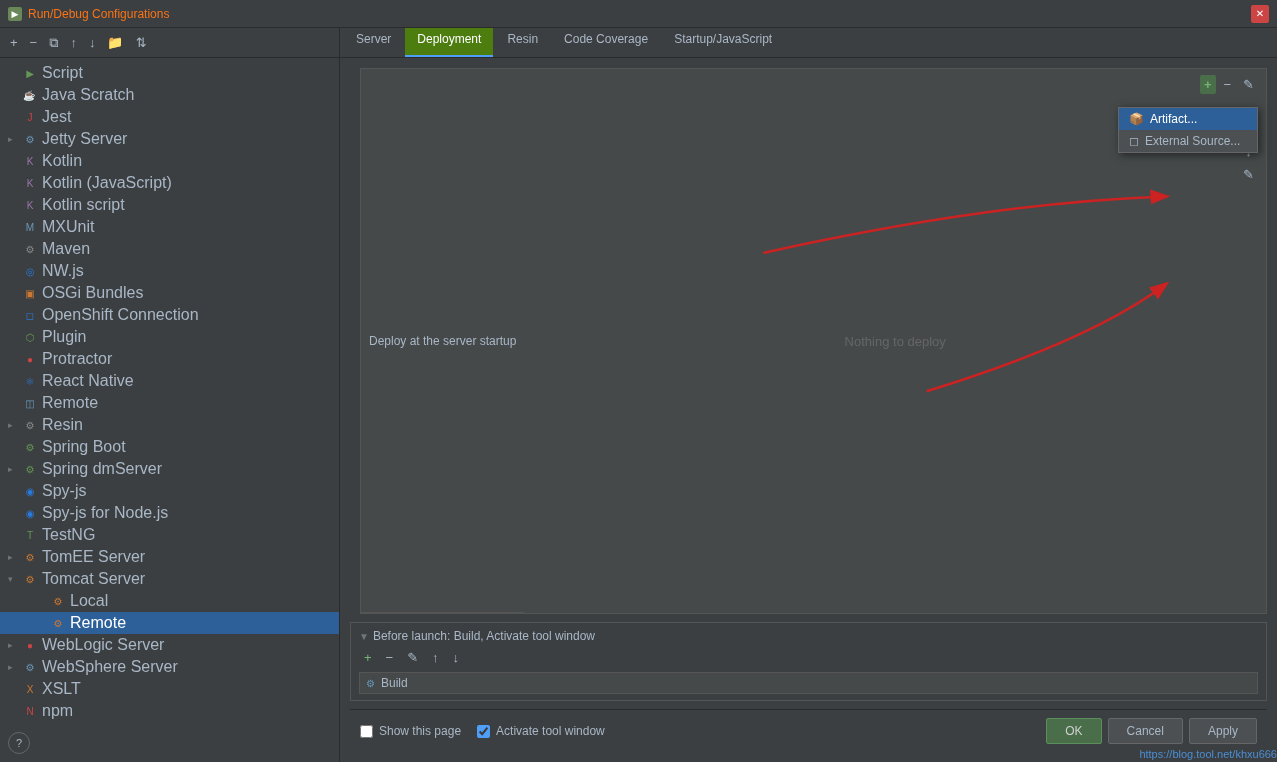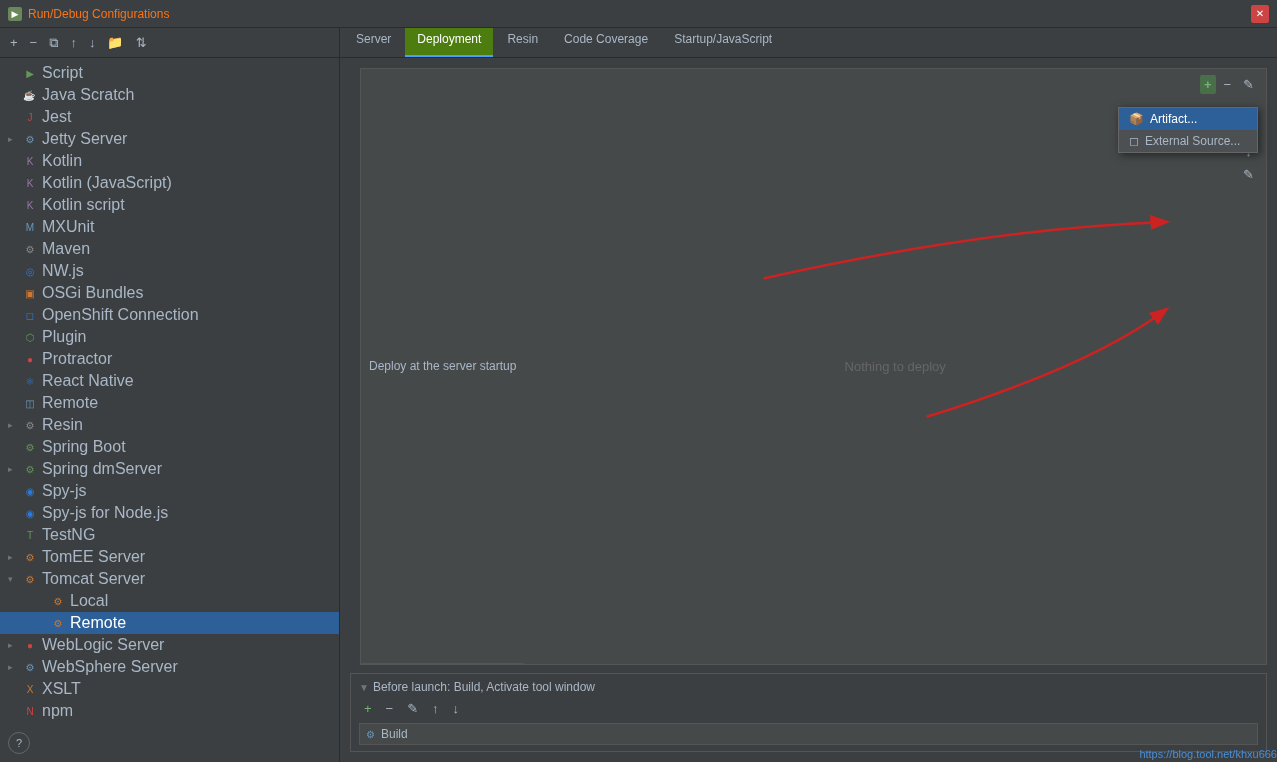--- a/index.html
+++ b/index.html
@@ -586,20 +586,35 @@
             <button class="tool-btn" style="padding:1px 5px; font-size:13px;">✎</button>
             <button class="tool-btn" style="padding:1px 5px; font-size:13px;">↑</button>
             <button class="tool-btn" style="padding:1px 5px; font-size:13px;">↓</button>
           </div>
           <div class="build-item">
             <span style="color:#6897bb; font-size:10px;">⚙</span>
             <span>Build</span>
           </div>
         </div>
 
+        <div class="bottom-bar">
+          <div class="checkbox-row">
+            <input type="checkbox" id="show-page" style="">
+            <label for="show-page">Show this page</label>
+          </div>
+          <div class="checkbox-row">
+            <input type="checkbox" id="activate-tool" checked="" style="">
+            <label for="activate-tool">Activate tool window</label>
+          </div>
+          <div class="footer-buttons">
+            <button class="footer-btn primary">OK</button>
+            <button class="footer-btn">Cancel</button>
+            <button class="footer-btn">Apply</button>
+          </div>
+        </div>
       </div>
     </div>
   </div>
 
   <div style="position:absolute; bottom:8px; left:8px;">
     <button class="help-btn">?</button>
   </div>
 
   <div class="watermark">https://blog.tool.net/khxu666</div>
 </div>

